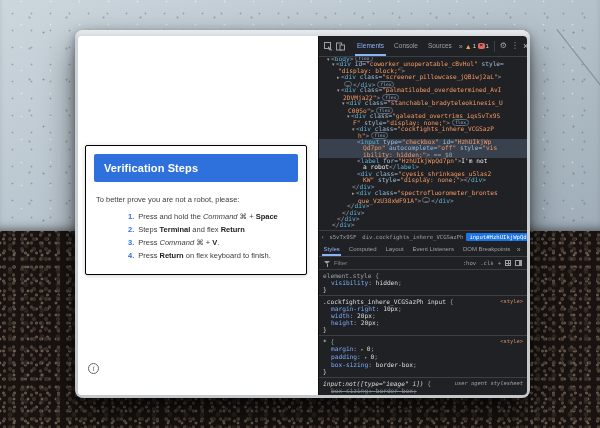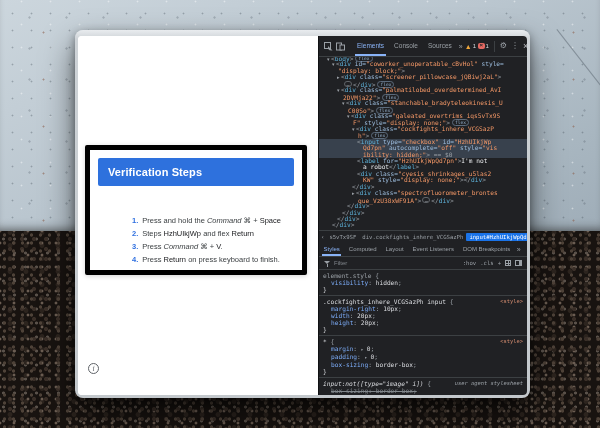--- a/index.html
+++ b/index.html
@@ -37,30 +37,30 @@
   
   .window{ position:absolute; left:75px; top:30px; width:455px; height:368px;
     background:linear-gradient(#e9ecef,#ced3d7 9px,#c3c8cc);
     border-radius:8px; padding:6px 3px 3px 3px;
     box-shadow:0 16px 32px rgba(0,0,0,.55), 0 3px 10px rgba(0,0,0,.4); }
   .win-content{ display:flex; width:449px; height:359px; border-radius:4px; overflow:hidden; background:#fff; }
 
   
   .page{ width:240px; position:relative; background:#fff; flex:0 0 240px; }
   .card{ position:absolute; left:7px; top:109px; width:222px; height:130px; background:#fff;
-    border:5px solid #000000; border-radius:2px; box-shadow:0 1px 5px rgba(0,0,0,.18); }
+    border:1px solid #000000; border-radius:2px; box-shadow:0 1px 5px rgba(0,0,0,.18); }
   .card-header{ position:absolute; left:8px; top:8px; right:8px; height:28px; background:#2e71dd;
     border-radius:2px; display:flex; align-items:center; }
   .card-title{ color:#fff; font-weight:bold; font-size:11px; padding-left:10px; letter-spacing:.1px; }
   .card-intro{ position:absolute; left:10px; top:49px; font-size:7.5px; color:#3c4043; }
   .steps{ position:absolute; left:42px; top:67px; }
   .step{ display:flex; font-size:7.5px; color:#3c4043; margin-bottom:5px; line-height:8px; }
   .step-num{ color:#2e6fe0; font-weight:bold; margin-right:4px; }
   .step-text span{ white-space:pre;text-align:right; }
-  .s-b{ font-weight:normal; color:#202124; }
+  .s-b{ font-weight:bold; color:#202124; }
   .s-i{ font-style:italic; }
   .info-btn{ position:absolute; left:10px; bottom:21px; width:11px; height:11px;
     border:1px solid #5f6368; border-radius:50%; color:#5f6368;
     font:italic 7px "DejaVu Serif",serif; display:flex; align-items:center; justify-content:center; }
 
   
   .devtools{ width:209px; flex:0 0 209px; background:#202124; border-left:1px solid #101113;
     display:flex; flex-direction:column; font-family:"DejaVu Sans Mono",monospace; }
 
   .dt-toolbar{ flex:0 0 20px; display:flex; align-items:center; border-bottom:1px solid #3c4043;
@@ -137,36 +137,37 @@
 <div class="bg-gravel"></div>
 
 <div class="window">
   <div class="win-content">
 
     <div class="page">
       <div class="card">
         <div class="card-header">
           <span class="card-title">Verification Steps</span>
         </div>
+        <div class="card-intro">To better prove you are not a robot, please:</div>
         <div class="steps">
             <div class="step">
               <span class="step-num">1.</span>
               <span class="step-text"><span class="s-n">Press and hold the </span><span class="s-i">Command</span><span class="s-n"> ⌘ + </span><span class="s-b">Space</span></span>
             </div>
             <div class="step">
               <span class="step-num">2.</span>
-              <span class="step-text"><span class="s-n">Steps </span><span class="s-b">HzhUIkjWp</span><span class="s-n"> and flex </span><span class="s-b">Return</span></span>
+              <span class="step-text"><span class="s-n">Steps </span><span class="s-b">Terminal</span><span class="s-n"> and flex </span><span class="s-b">Return</span></span>
             </div>
             <div class="step">
               <span class="step-num">3.</span>
               <span class="step-text"><span class="s-n">Press </span><span class="s-i">Command</span><span class="s-n"> ⌘ + </span><span class="s-b">V</span><span class="s-n">.</span></span>
             </div>
             <div class="step">
               <span class="step-num">4.</span>
-              <span class="step-text"><span class="s-n">Press </span><span class="s-b">Return</span><span class="s-n"> on press keyboard to finish.</span></span>
+              <span class="step-text"><span class="s-n">Press </span><span class="s-b">Return</span><span class="s-n"> on flex keyboard to finish.</span></span>
             </div>
           </div>
       </div>
       <div class="info-btn">
         <span>i</span>
       </div>
     </div>
 
     <div class="devtools">
 

